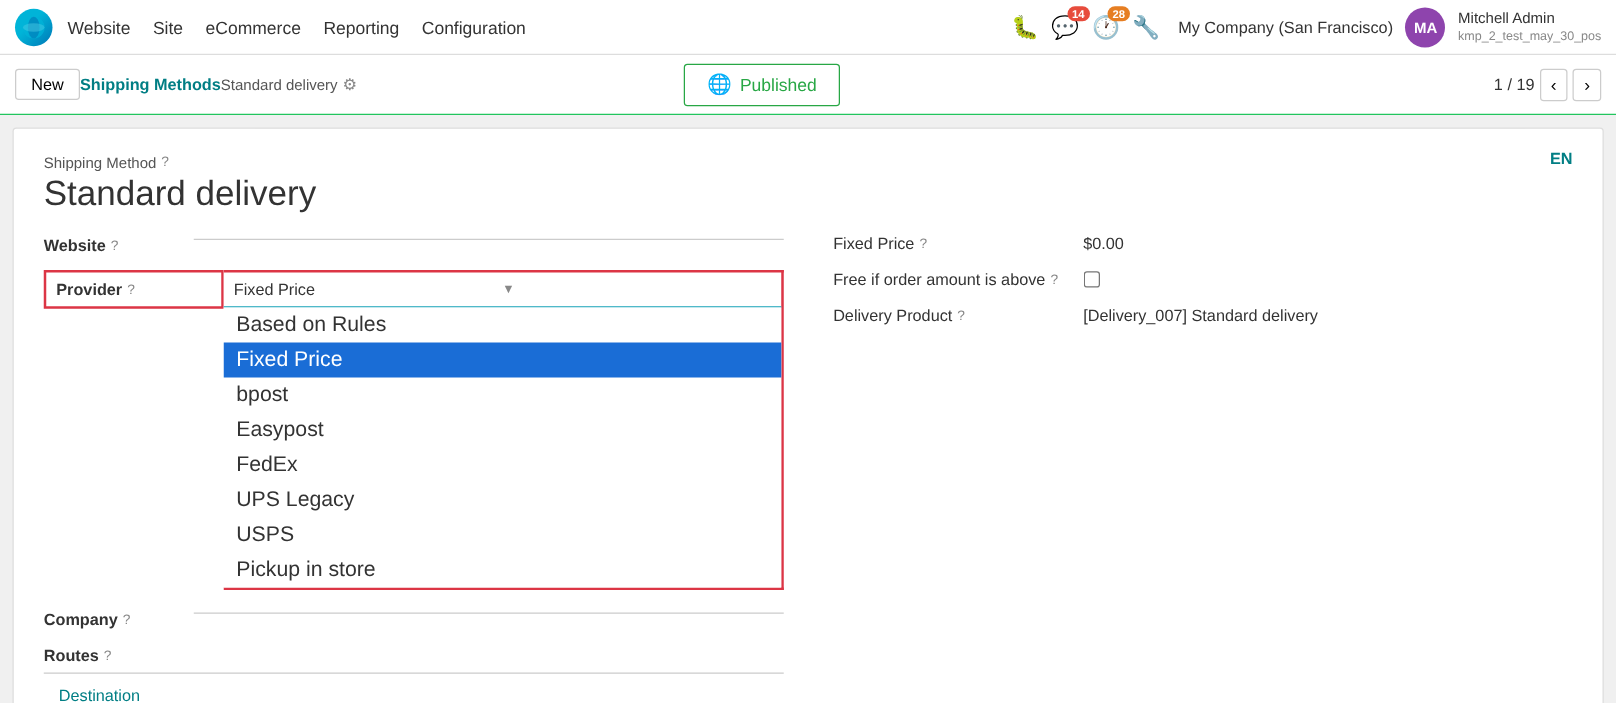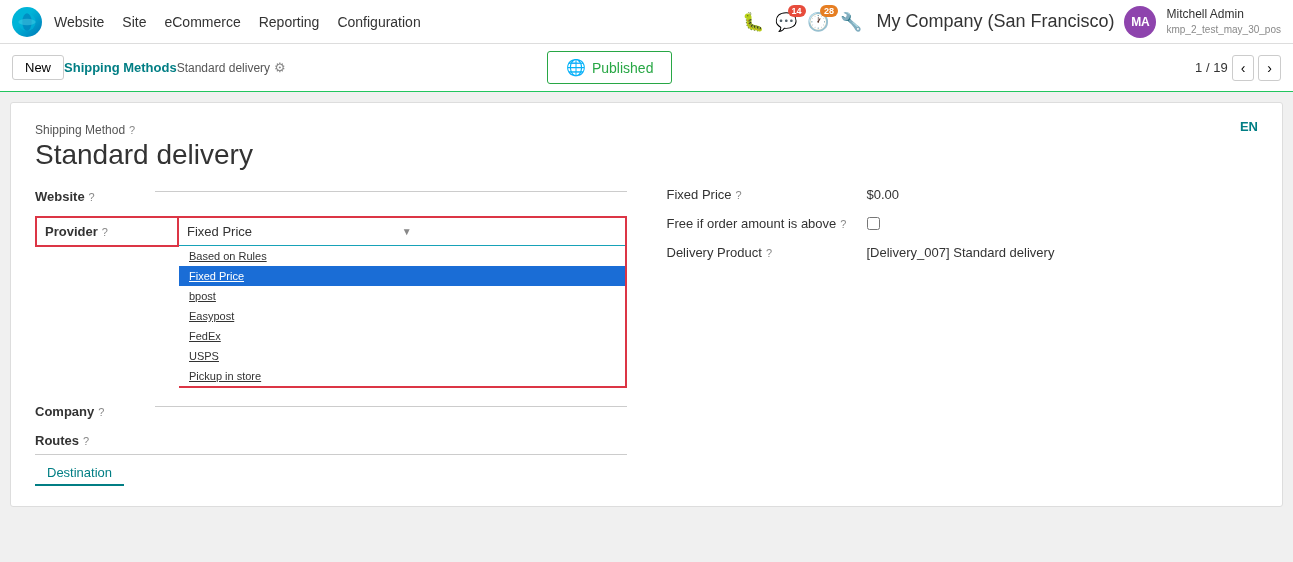--- a/index.html
+++ b/index.html
@@ -36,21 +36,21 @@
     .nav-icon-btn {
       position: relative; cursor: pointer; display: flex; align-items: center;
       color: #555; font-size: 18px;
     }
     .badge {
       position: absolute; top: -6px; right: -8px;
       background: #e74c3c; color: #fff; font-size: 9px;
       border-radius: 10px; padding: 1px 4px; font-weight: bold; text-align: center;
     }
     .badge-orange { background: #e67e22; }
-    .company-name { font-size: 18px; color: #333; margin-left: 4px; }
+    .company-name { font-size: 13px; color: #333; margin-left: 4px; }
     .user-avatar {
       width: 32px; height: 32px; border-radius: 50%;
       background: #8e44ad; color: #fff;
       display: flex; align-items: center; justify-content: center;
       font-size: 12px; font-weight: bold;
     }
     .user-info { font-size: 12px; color: #333; line-height: 1.3; }
 
     
     .breadcrumb-bar {
@@ -152,21 +152,21 @@
       display: flex; align-items: center; padding: 6px 8px;
       border-bottom: 1px solid #17a2b8;
     }
     .provider-select-top span { flex: 1; font-size: 13px; }
     .provider-select-top .arrow { color: #888; font-size: 10px; }
 
     .dropdown-list {
       background: #fff;
     }
     .dropdown-item {
-      padding: 4px 10px; font-size: 11px; cursor: pointer; text-decoration: underline;
+      padding: 4px 10px; font-size: 17px; cursor: pointer;
     }
     .dropdown-item.selected {
       background: #1a6dd6; color: #fff;
     }
 
     
     .right-field-row {
       display: flex; align-items: center; margin-bottom: 14px;
     }
     .right-label {
@@ -299,20 +299,21 @@
               <div class="provider-select-top">
                 <span>Fixed Price</span>
                 <span class="arrow">▼</span>
               </div>
               <div class="dropdown-list">
                 <div class="dropdown-item">Based on Rules</div>
                 <div class="dropdown-item selected">Fixed Price</div>
                 <div class="dropdown-item">bpost</div>
                 <div class="dropdown-item">Easypost</div>
                 <div class="dropdown-item">FedEx</div>
+                <div class="dropdown-item">UPS Legacy</div>
                 <div class="dropdown-item">USPS</div>
                 <div class="dropdown-item">Pickup in store</div>
               </div>
             </div>
           </div>
         </div>
 
         <div class="field-row" style="margin-top:14px;">
           <div class="field-row-label">
             <span>Company</span>

